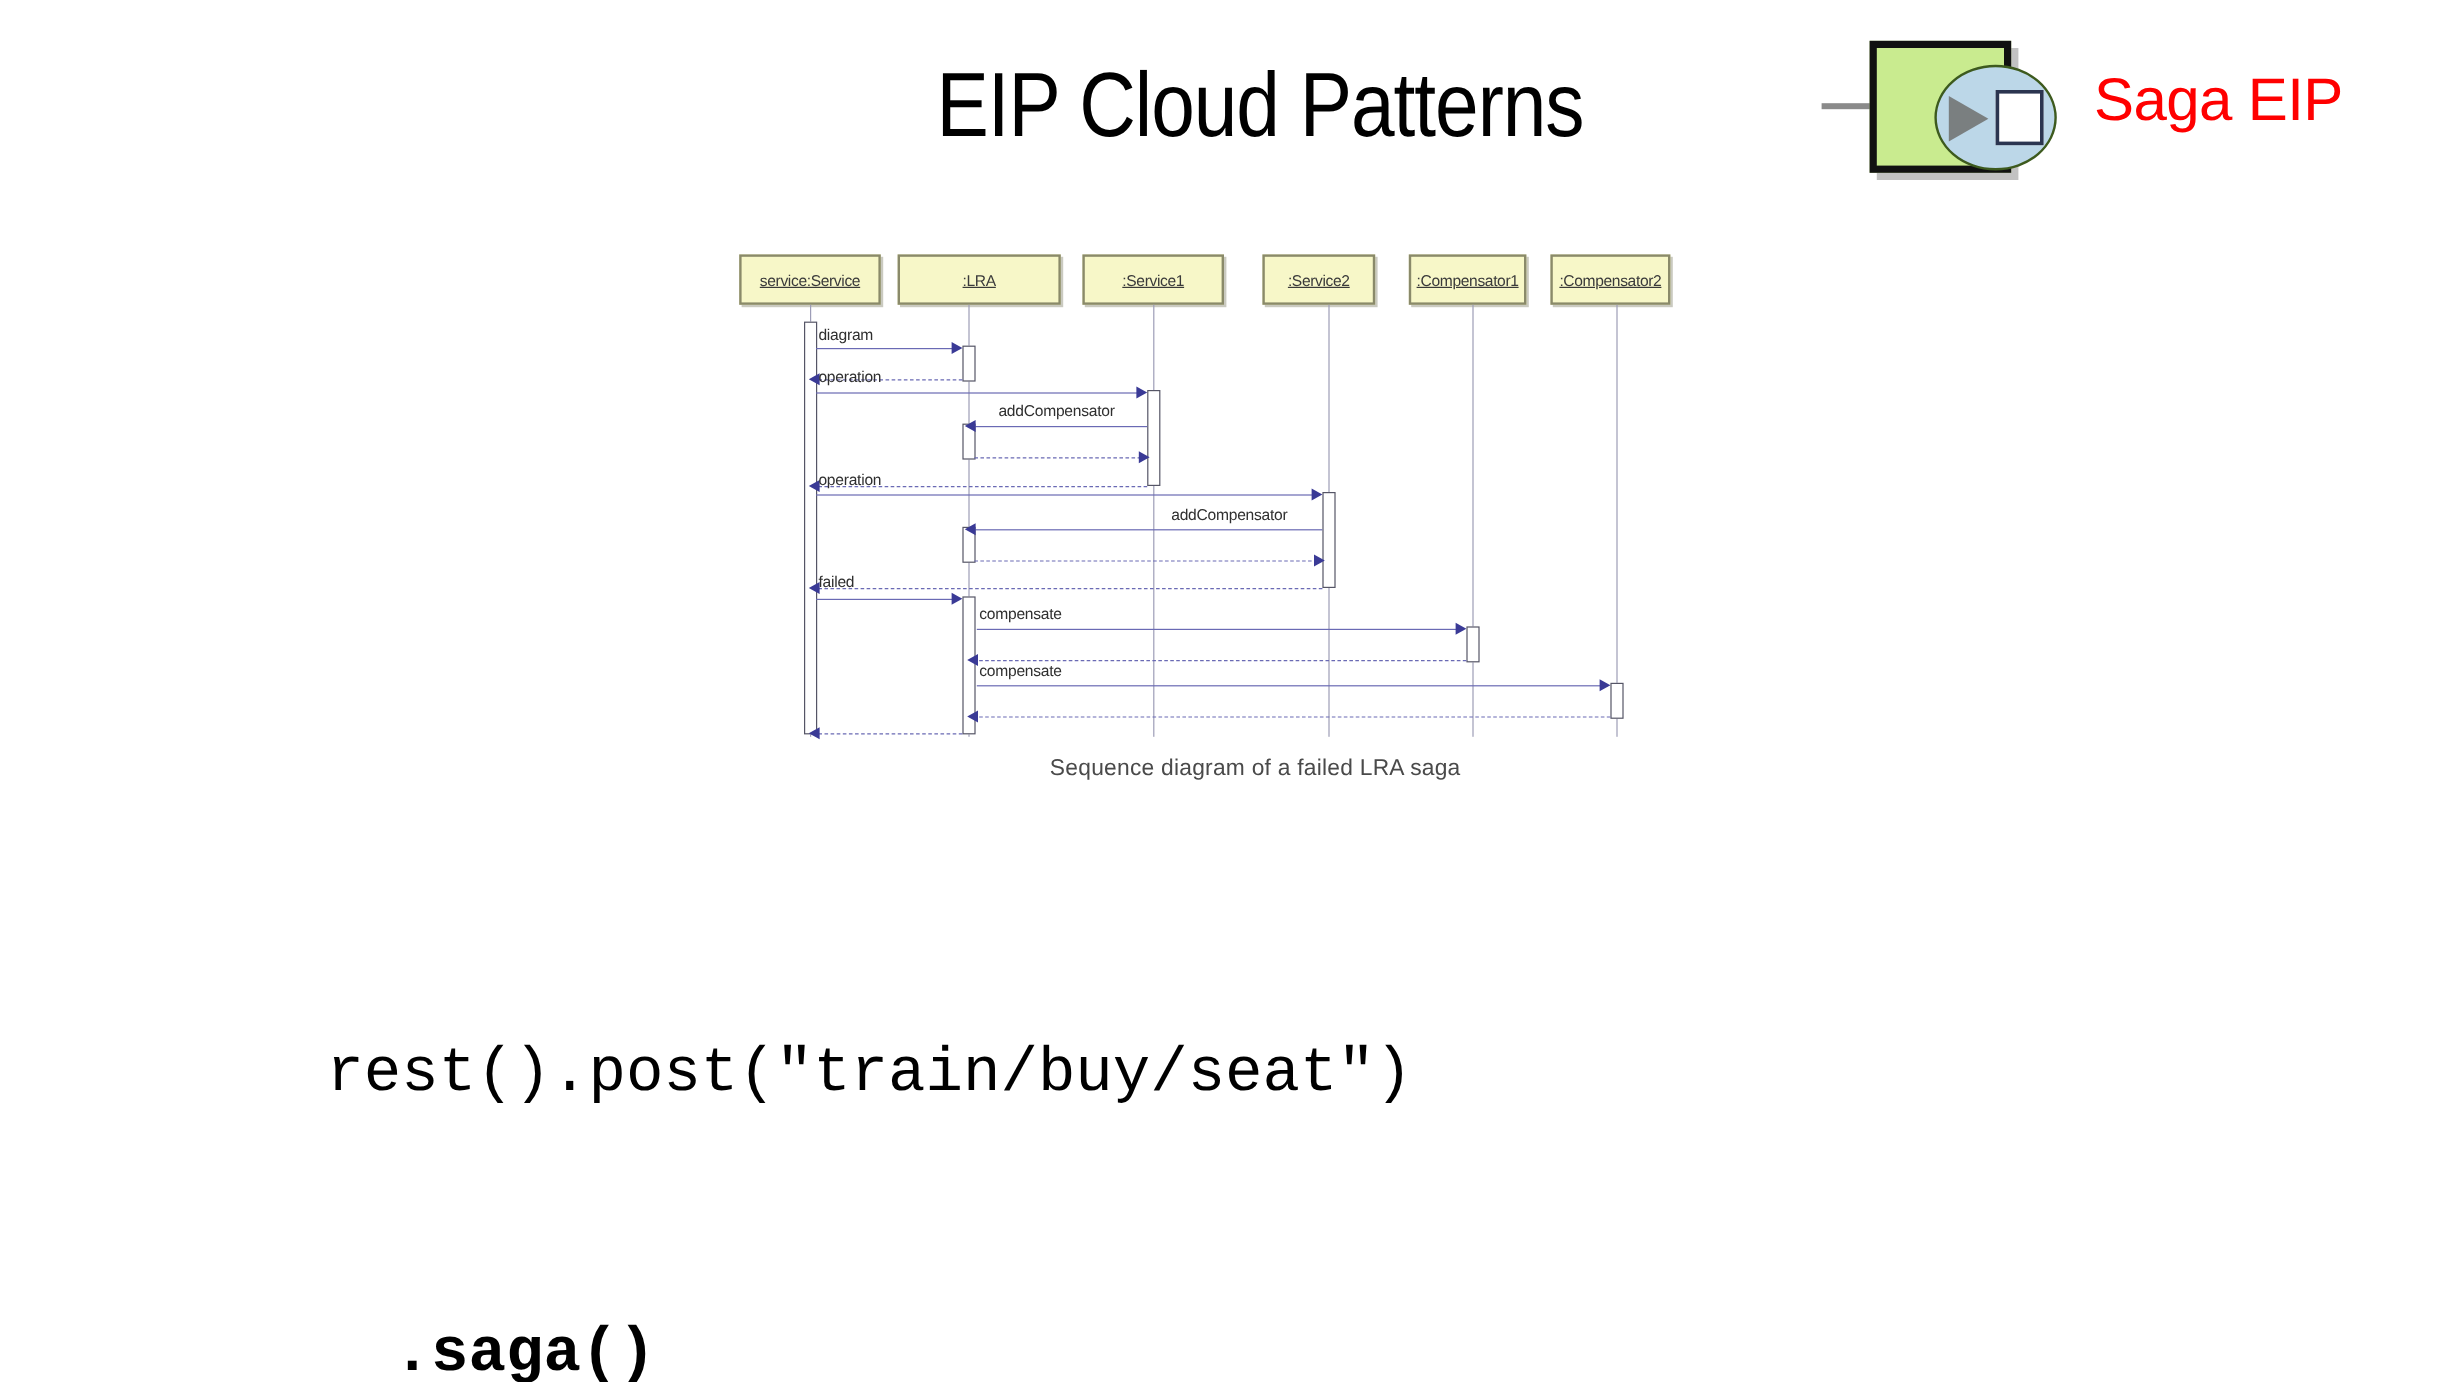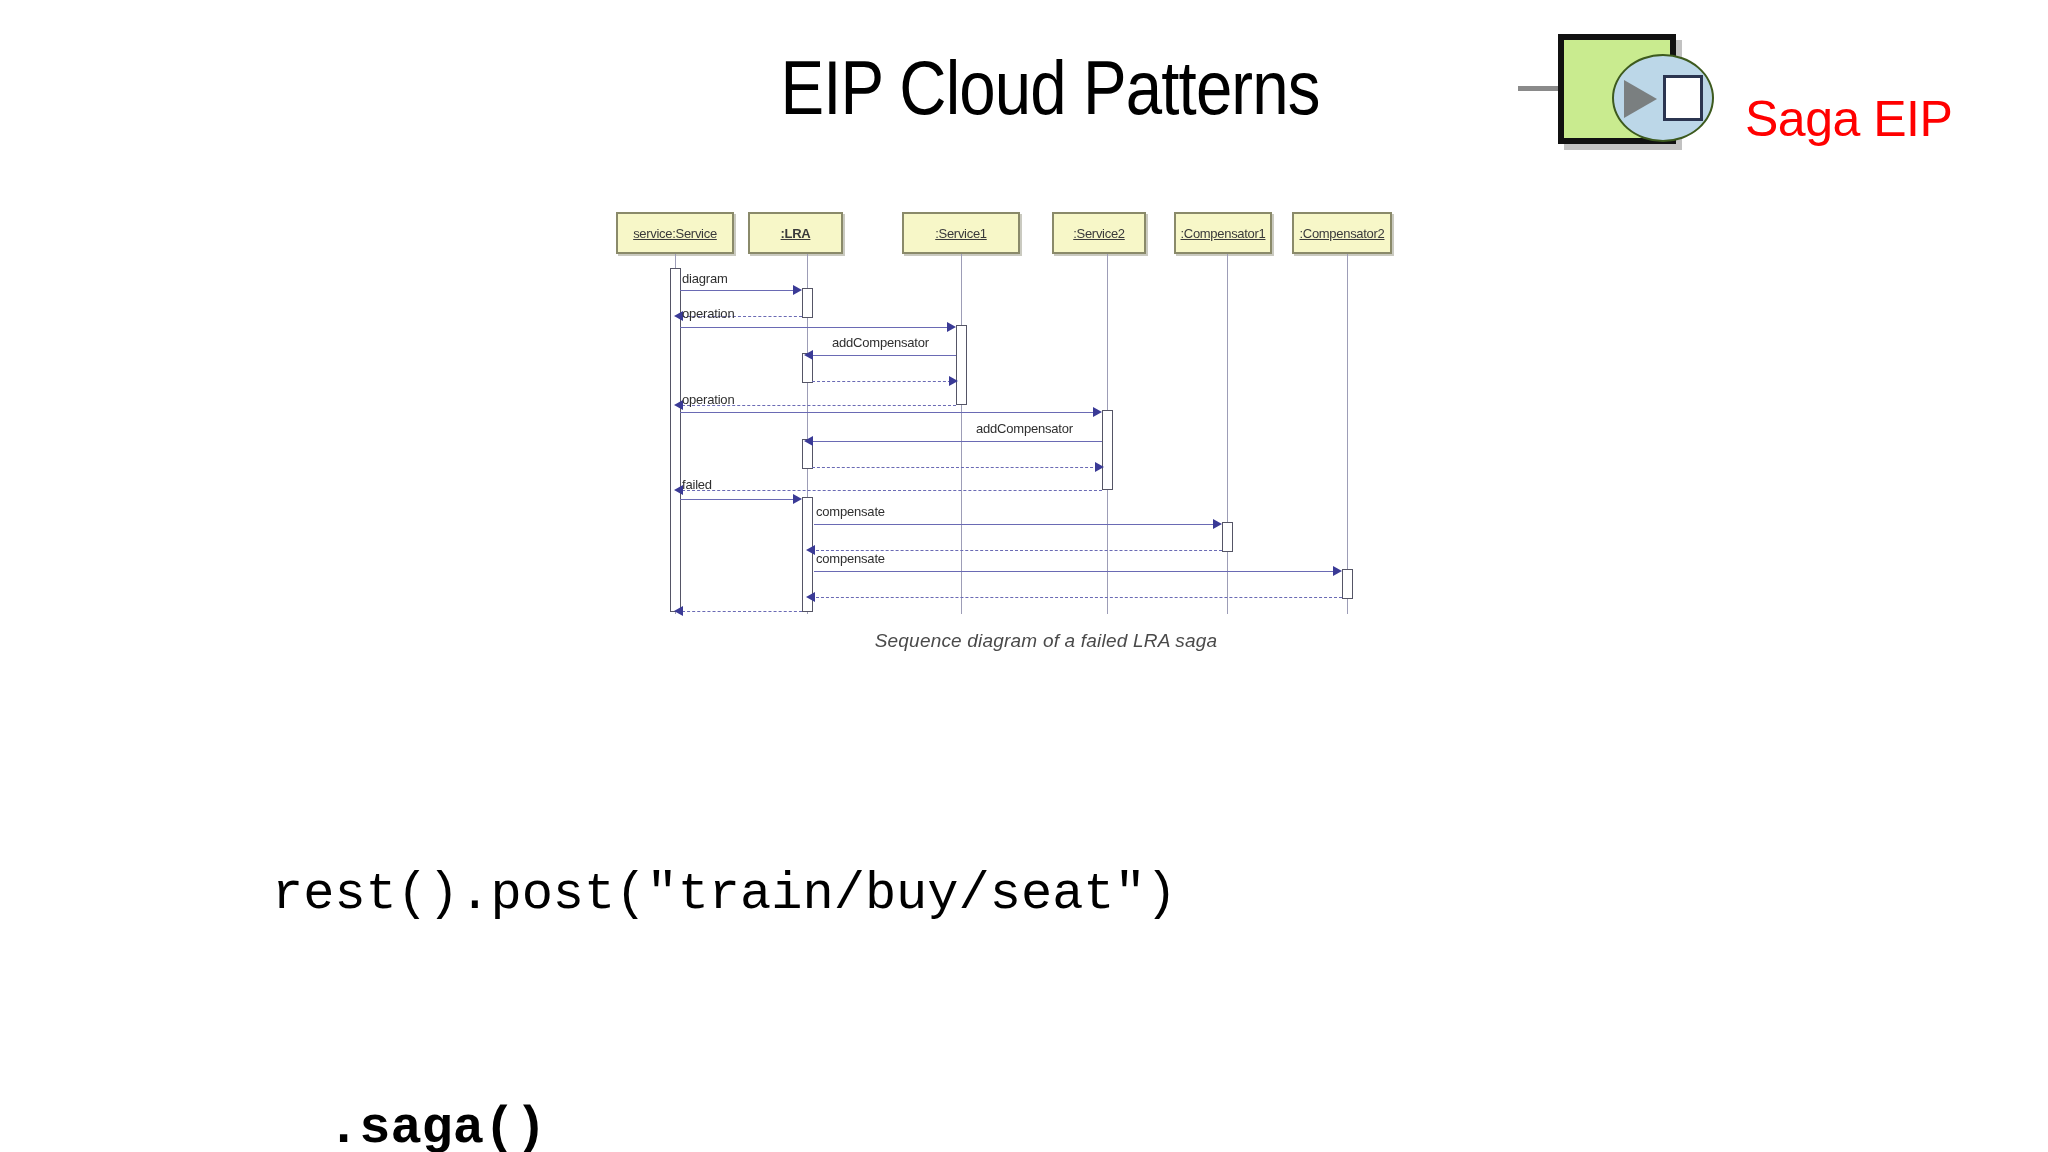--- a/index.html
+++ b/index.html
@@ -94,21 +94,20 @@
   #saga-eip-label {
     position: absolute;
     left: 1745px;
     top: 54px;
     font-family: "Liberation Sans", sans-serif;
     font-size: 50px;
     font-weight: 400;
     color: #ff0000;
     white-space: nowrap;
     letter-spacing: -0.5px;
-    margin-top: 36px;
   }
 
   
   #sequence-diagram {
     position: absolute;
     left: 616px;
     top: 212px;
     width: 860px;
     height: 450px;
   }
@@ -175,21 +174,20 @@
     white-space: nowrap;
     letter-spacing: -0.2px;
   }
   #diagram-caption {
     position: absolute;
     left: 0;
     top: 418px;
     width: 860px;
     text-align: center;
     font-family: "Liberation Sans", sans-serif;
-    font-style: italic;
     font-size: 19px;
     color: #4a4a4a;
     letter-spacing: 0.2px;
   }
 
   
   #code-block {
     position: absolute;
     left: 272px;
     top: 700px;
@@ -217,21 +215,21 @@
   </div>
 </div>
 
 <div id="saga-eip-label">Saga EIP</div>
 
 <div id="sequence-diagram">
 
   <div class="lifeline-box" style="left:0px;   width:118px;">
     <span class="lifeline-label">service:Service</span>
   </div>
-  <div class="lifeline-box" style="left:132px; width:95px;font-weight:bold;">
+  <div class="lifeline-box" style="left:132px; width:136px;">
     <span class="lifeline-label">:LRA</span>
   </div>
   <div class="lifeline-box" style="left:286px; width:118px;">
     <span class="lifeline-label">:Service1</span>
   </div>
   <div class="lifeline-box" style="left:436px; width:94px;">
     <span class="lifeline-label">:Service2</span>
   </div>
   <div class="lifeline-box" style="left:558px; width:98px;">
     <span class="lifeline-label">:Compensator1</span>

